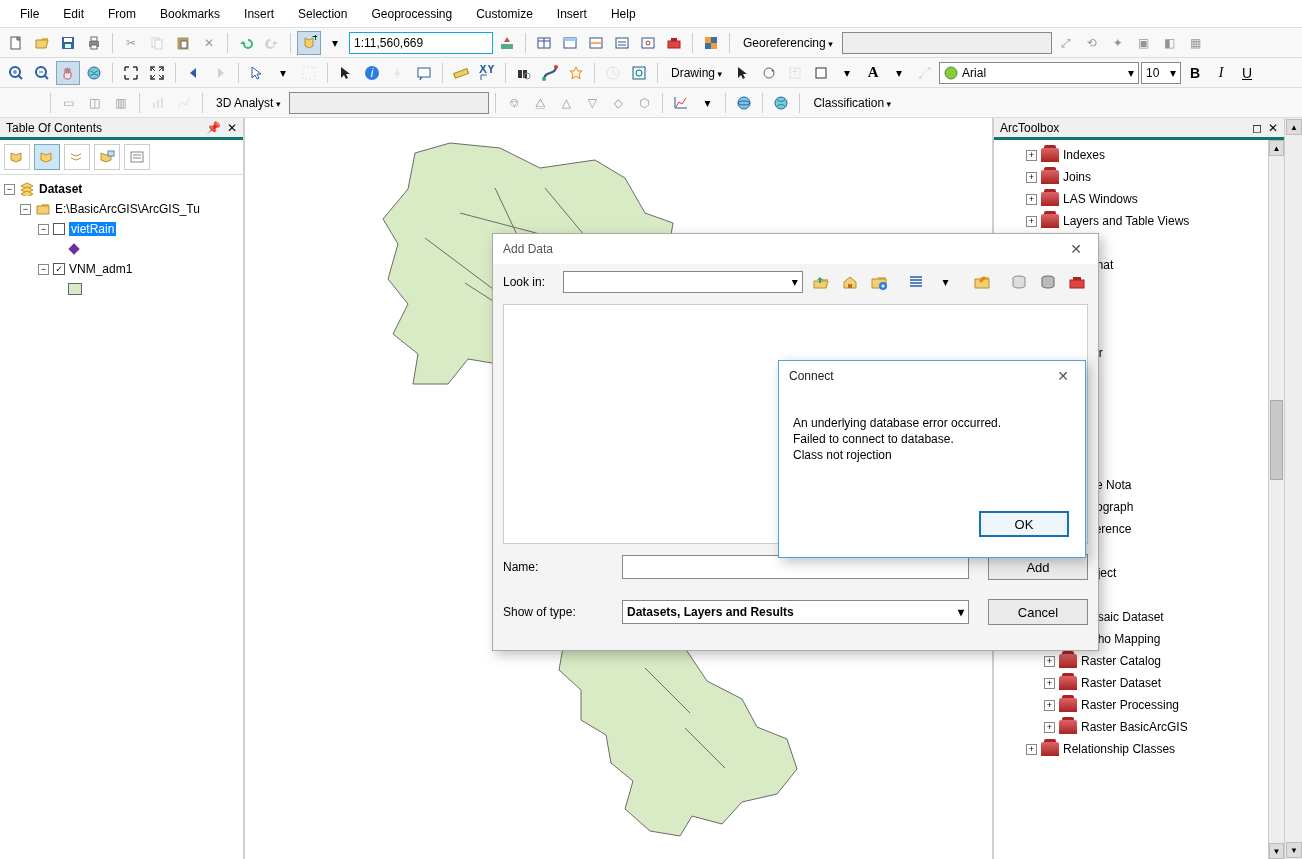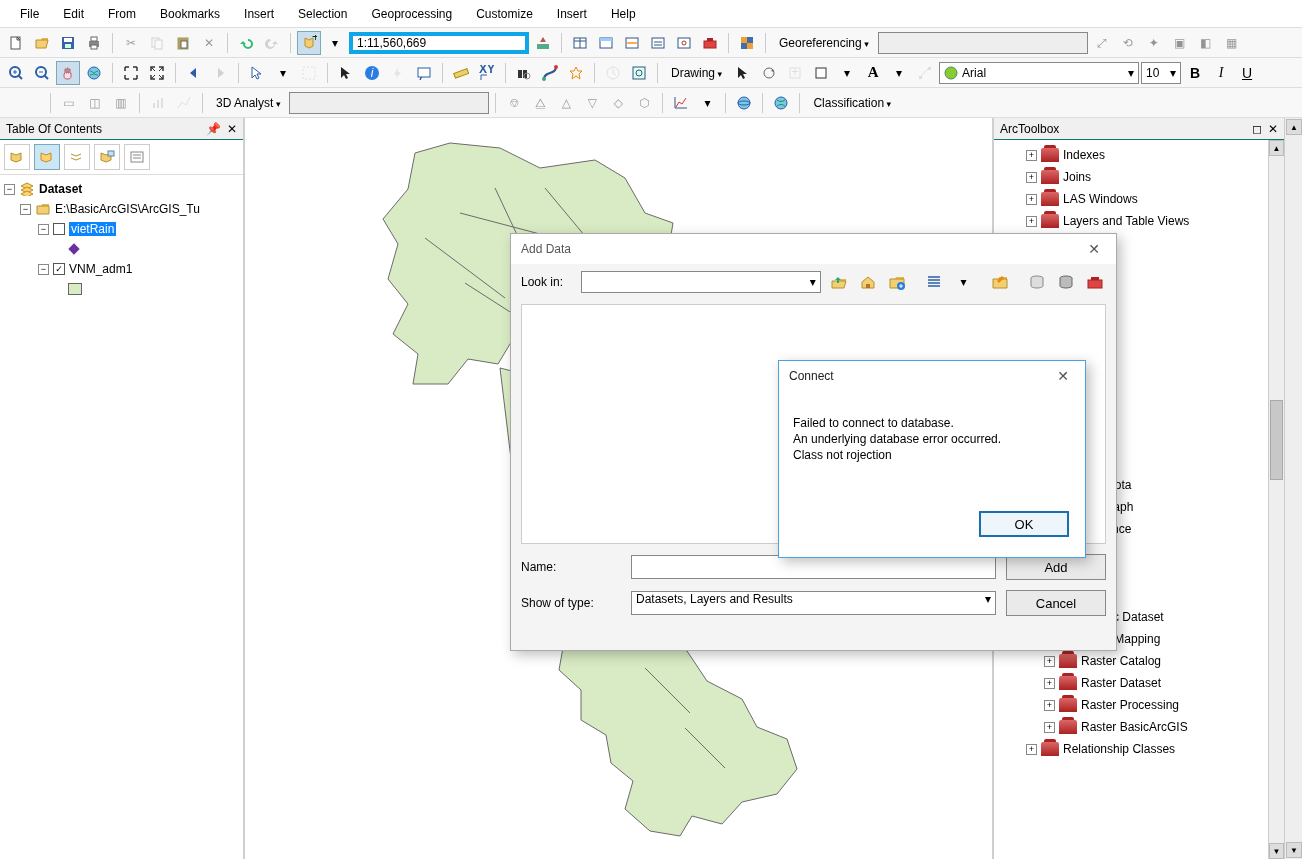--- a/index.html
+++ b/index.html
@@ -8,39 +8,39 @@
 
 .menubar { display: flex; align-items: center; height: 28px; padding: 0 8px; gap: 0; border-bottom: 1px solid #ddd; text-align: center; }
 .menubar div { padding: 4px 12px; cursor: default; }
 
 
 .toolbar-row { display: flex; align-items: center; height: 30px; border-bottom: 1px solid #ddd; padding: 0 4px; gap: 2px; background: #f8f8f8; }
 .toolbar-row .sep { width: 1px; height: 20px; background: #ccc; margin: 0 4px; }
 .tbtn { width: 24px; height: 24px; display: flex; align-items: center; justify-content: center; cursor: default; border: 1px solid transparent; }
 .tbtn.pressed { border: 1px solid #7ab; background: #cde; }
 .tbtn.disabled { opacity: 0.4; }
-.scale-combo { width: 180px; height: 22px; border: 4px solid #0ea5e9; padding: 0 4px; background: #fff; }
+.scale-combo { width: 144px; height: 22px; border: 1px solid #0ea5e9; padding: 0 4px; background: #fff; }
 .font-combo { width: 200px; height: 22px; border: 1px solid #888; padding: 0 4px; background: #fff; display:flex; align-items:center; }
 .size-combo { width: 40px; height: 22px; border: 1px solid #888; padding: 0 4px; background: #fff; display:flex; align-items:center;}
 .dd { padding: 2px 6px; border: 1px solid transparent; }
 .dd::after { content: " ▾"; font-size: 9px; }
 .georef-combo { width: 210px; height: 22px; border: 1px solid #888; background: #eee; }
 
 
 .main { display: flex; height: calc(859px - 28px - 30px - 30px - 30px); }
 .panel { background: #fff; }
 .toc { width: 245px; border-right: 2px solid #cfcfcf; }
 .map { flex: 1; position: relative; background: #fff; }
 .arctoolbox { width: 292px; border-left: 2px solid #cfcfcf; }
 .rscroll { width: 18px; background: #eee; border-left: 1px solid #ccc; position:relative;}
 .rscroll .up, .rscroll .dn { position:absolute; width:16px; height:16px; left:1px; background:#ddd; border:1px solid #bbb; display:flex; align-items:center; justify-content:center; font-size:8px;}
 .rscroll .up{top:1px}.rscroll .dn{bottom:1px}
 
 
-.panel-hdr { display: flex; align-items: center; justify-content: space-between; padding: 2px 6px; border-bottom: 1px solid #0f766e; background: #f0f0f0; height: 22px; }
+.panel-hdr { display: flex; align-items: center; justify-content: space-between; padding: 2px 6px; border-bottom: 3px solid #0f766e; background: #f0f0f0; height: 22px; }
 .panel-hdr .ctrls { display: flex; gap: 6px; font-size: 11px; }
 .panel-hdr .ctrls span { cursor: default; }
 
 
 .toc-toolbar { display: flex; gap: 4px; padding: 4px; border-bottom: 1px solid #ddd; }
 .toc-toolbar .tbtn{ width:26px;height:26px;border:1px solid #ccc;}
 .tree { padding: 4px 2px; font-size: 12px; }
 .tree-row { display: flex; align-items: center; height: 20px; gap: 4px; padding-left: 2px; }
 .exp { width: 11px; height: 11px; border: 1px solid #888; display: flex; align-items: center; justify-content: center; font-size: 9px; line-height: 1; cursor: default; background:#fff;}
 .chk { width: 12px; height: 12px; border: 1px solid #555; display:inline-flex; align-items:center; justify-content:center; font-size:9px; background:#fff;}
@@ -49,28 +49,28 @@
 .swatch { width: 14px; height: 12px; border: 1px solid #666; }
 .dot{ width:8px;height:8px; transform:rotate(45deg); background:#6b2fa0; margin-left: 2px;}
 
 
 .map svg { position: absolute; top: 0; left: 0; }
 
 
 .dlg { position: absolute; background: #f4f4f4; border: 1px solid #aaa; box-shadow: 4px 4px 12px rgba(0,0,0,.25); }
 .dlg-title { height: 30px; display: flex; align-items: center; justify-content: space-between; padding: 0 10px; background: #fff; color:#555; }
 .dlg-title .x { font-size: 14px; color:#555; cursor: default; padding: 0 6px; }
-.adddata { left: 510px; top: 233px; width: 607px; height: 418px; z-index: 10; }
+.adddata { left: 492px; top: 233px; width: 607px; height: 418px; z-index: 10; }
 .adddata-row1 { display:flex; align-items:center; gap:8px; padding: 6px 10px;}
 .adddata-row1 .combo{ flex:0 0 240px; height:22px; border:1px solid #888; background:#fff;}
 .adddata-row1 .tbtn{ width:24px;height:24px;}
 .adddata-list { margin: 4px 10px; height: 240px; background:#fff; border:1px solid #ccc;}
-.adddata-bot { display:grid; grid-template-columns: 100px 1fr 100px; gap:10px; padding: 6px 10px; align-items:center;}
+.adddata-bot { display:grid; grid-template-columns: 100px 1fr 100px; gap:19px; padding: 6px 10px; align-items:center;}
 .adddata-bot input, .adddata-bot .sel-combo{ height:24px; border:1px solid #888; background:#fff; padding:0 4px; width:100%;}
-.adddata-bot .sel-combo{ display:flex; align-items:flex-start; justify-content:space-between;}
+.adddata-bot .sel-combo{ display:flex; align-items:center; justify-content:space-between;font-weight:bold;}
 .btn { height:26px; border:1px solid #888; background:#eaeaea; cursor:default; display:flex; align-items:center; justify-content:center; font-size:13px;}
 
 .connect { left: 778px; top: 360px; width: 308px; height: 198px; z-index: 20; border: 1px solid #4aa3e0; background:#fff;}
 .connect .dlg-title { background:#fff; color:#222; font-size:14px;}
 .connect .msg { padding: 24px 14px 10px; line-height: 1.35; font-size:12.5px;}
 .connect .btnrow { position:absolute; bottom:20px; right:16px;}
 .connect .btn { width: 90px; border: 2px solid #1a6fb0; background:#eef6fc;}
 
 
 .tb-tree { padding: 4px 2px; font-size: 12px; overflow:hidden; height: calc(100% - 22px); position:relative;}
@@ -766,20 +766,20 @@
     <div class="btn">Cancel</div>
   </div>
 </div>
 
 <div class="dlg connect">
   <div class="dlg-title">
     <span>Connect</span>
     <span class="x">✕</span>
   </div>
   <div class="msg">
+    <div>An underlying database error occurred.</div>
     <div>Failed to connect to database.</div>
-    <div>An underlying database error occurred.</div>
     <div>Class not rojection</div>
   </div>
   <div class="btnrow">
     <div class="btn">OK</div>
   </div>
 </div>
 
 </body></html>

